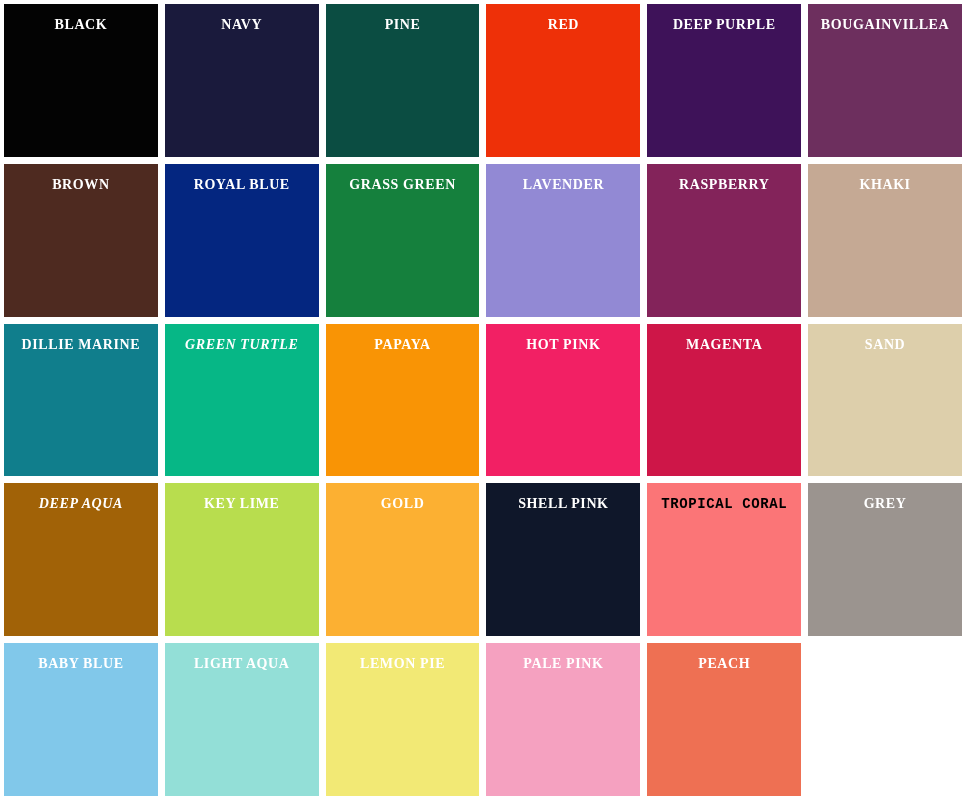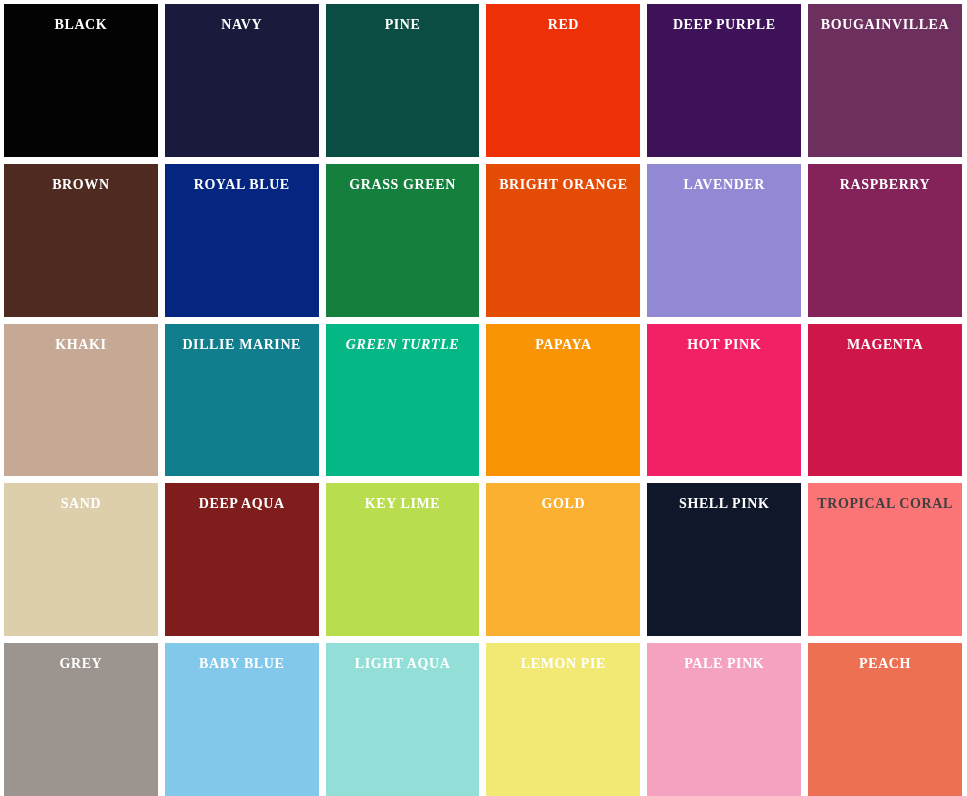--- a/index.html
+++ b/index.html
@@ -76,23 +76,20 @@
     </div>
     <div class="swatch" style="background-color: rgb(78, 42, 32);">
       <span class="swatch-label" style="color: rgb(255, 255, 255);">BROWN</span>
     </div>
     <div class="swatch" style="background-color: rgb(4, 38, 128);">
       <span class="swatch-label" style="color: rgb(255, 255, 255);">ROYAL BLUE</span>
     </div>
     <div class="swatch" style="background-color: #15803d;">
       <span class="swatch-label" style="color: rgb(255, 255, 255);">GRASS GREEN</span>
     </div>
-    <div class="swatch" style="background-color: rgb(228, 75, 4);">
-      <span class="swatch-label" style="color: rgb(255, 255, 255);">BRIGHT ORANGE</span>
-    </div>
     <div class="swatch" style="background-color: rgb(146, 137, 212);">
       <span class="swatch-label" style="color: rgb(255, 255, 255);">LAVENDER</span>
     </div>
     <div class="swatch" style="background-color: rgb(131, 35, 90);">
       <span class="swatch-label" style="color: rgb(255, 255, 255);">RASPBERRY</span>
     </div>
     <div class="swatch" style="background-color: rgb(197, 169, 148);">
       <span class="swatch-label" style="color: rgb(255, 255, 255);">KHAKI</span>
     </div>
     <div class="swatch" style="background-color: rgb(16, 126, 140);">
@@ -106,34 +103,34 @@
     </div>
     <div class="swatch" style="background-color: rgb(242, 32, 100);">
       <span class="swatch-label" style="color: rgb(255, 255, 255);">HOT PINK</span>
     </div>
     <div class="swatch" style="background-color: rgb(206, 22, 72);">
       <span class="swatch-label" style="color: rgb(255, 255, 255);">MAGENTA</span>
     </div>
     <div class="swatch" style="background-color: rgb(221, 207, 171);">
       <span class="swatch-label" style="color: rgb(255, 255, 255);">SAND</span>
     </div>
-    <div class="swatch" style="background-color: #7f1d1d;">
+    <div class="swatch" style="background-color: #a16207; font-style: italic;">
       <span class="swatch-label" style="color: rgb(255, 255, 255);">DEEP AQUA</span>
     </div>
     <div class="swatch" style="background-color: rgb(184, 221, 78);">
       <span class="swatch-label" style="color: rgb(255, 255, 255);">KEY LIME</span>
     </div>
     <div class="swatch" style="background-color: rgb(252, 176, 50); padding-left: 44px;">
       <span class="swatch-label" style="color: rgb(255, 255, 255);">GOLD</span>
     </div>
     <div class="swatch" style="background-color: #0f172a;">
       <span class="swatch-label" style="color: rgb(255, 255, 255);">SHELL PINK</span>
     </div>
     <div class="swatch" style="background-color: rgb(251, 117, 119);">
-      <span class="swatch-label" style="color: #404040;">TROPICAL CORAL</span>
+      <span class="swatch-label" style="color: #000000; font-family: Liberation Mono, monospace;">TROPICAL CORAL</span>
     </div>
     <div class="swatch" style="background-color: rgb(155, 148, 143);">
       <span class="swatch-label" style="color: rgb(255, 255, 255);">GREY</span>
     </div>
     <div class="swatch" style="background-color: rgb(129, 200, 234);">
       <span class="swatch-label" style="color: rgb(255, 255, 255);">BABY BLUE</span>
     </div>
     <div class="swatch" style="background-color: rgb(147, 223, 215);">
       <span class="swatch-label" style="color: rgb(255, 255, 255);">LIGHT AQUA</span>
     </div>

